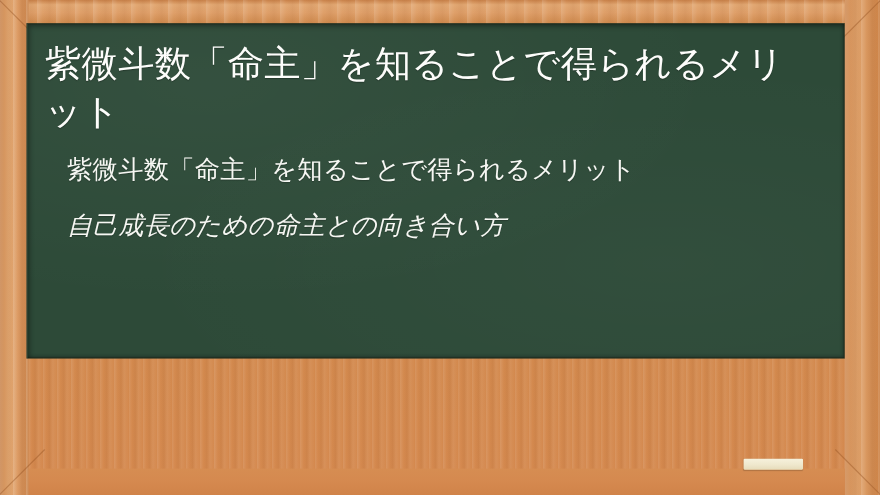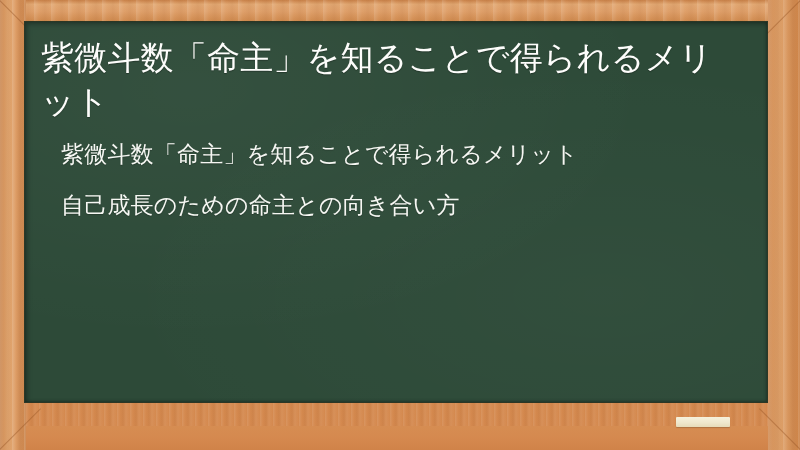--- a/index.html
+++ b/index.html
@@ -72,21 +72,21 @@
   .mitre.tr { right:0; top:0; }
   .mitre.tr::after { left:auto; right:0; transform-origin:100% 0; transform:rotate(-45deg); }
   .mitre.bl { left:0; bottom:0; }
   .mitre.bl::after { top:auto; bottom:0; transform-origin:0 100%; transform:rotate(-45deg); }
   .mitre.br { right:0; bottom:0; }
   .mitre.br::after { left:auto; right:0; top:auto; bottom:0; transform-origin:100% 100%; transform:rotate(45deg); }
 
   
   .board {
     position:absolute;
-    left:25px; top:22px; width:742px; height:380px;
+    left:25px; top:22px; width:742px; height:303px;
     background:#2d4a38;
     box-shadow:
       0 0 0 1px rgba(25,45,32,0.9),
       2px 2px 5px rgba(0,0,0,0.35) inset,
       -1px -1px 3px rgba(0,0,0,0.25) inset;
   }
   .board-texture {
     position:absolute; inset:0;
     background:
       radial-gradient(ellipse at 22% 18%, rgba(255,255,255,0.035), rgba(255,255,255,0) 58%),
@@ -116,21 +116,21 @@
   .outline-item {
     color:#f6f7f3;
     font-size:23px;
     line-height:1.0;
     font-weight:400;
     letter-spacing:0.2px;
     margin-bottom:28px;
     text-shadow:0 1px 1px rgba(0,0,0,0.22);
     white-space:nowrap;
   }
-  .outline-item:last-child { margin-bottom:0; }
+  .outline-item:last-child { margin-bottom:0;font-style:italic; }
 
   
   .chalk {
     position:absolute;
     left:676px; top:417px;
     width:54px; height:10px;
     background:linear-gradient(180deg,#f6f1dc 0%, #efe8cd 55%, #e6dcba 100%);
     border-radius:1px;
     box-shadow:0 1px 1px rgba(0,0,0,0.18);
   }

